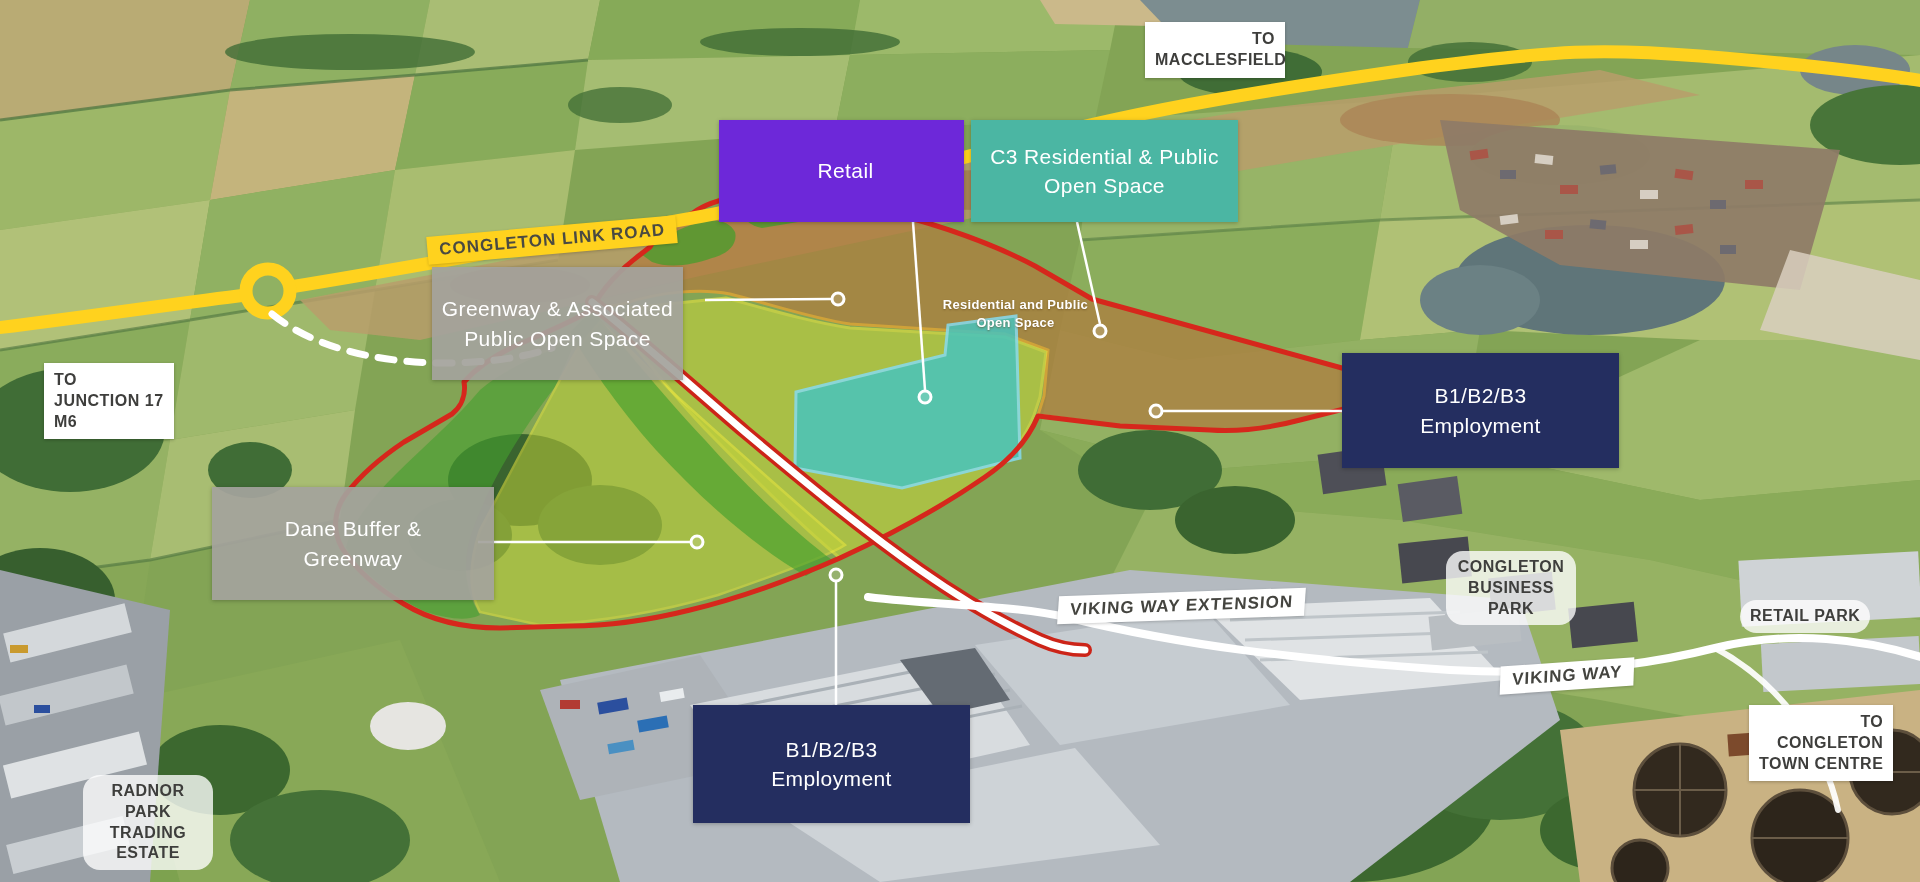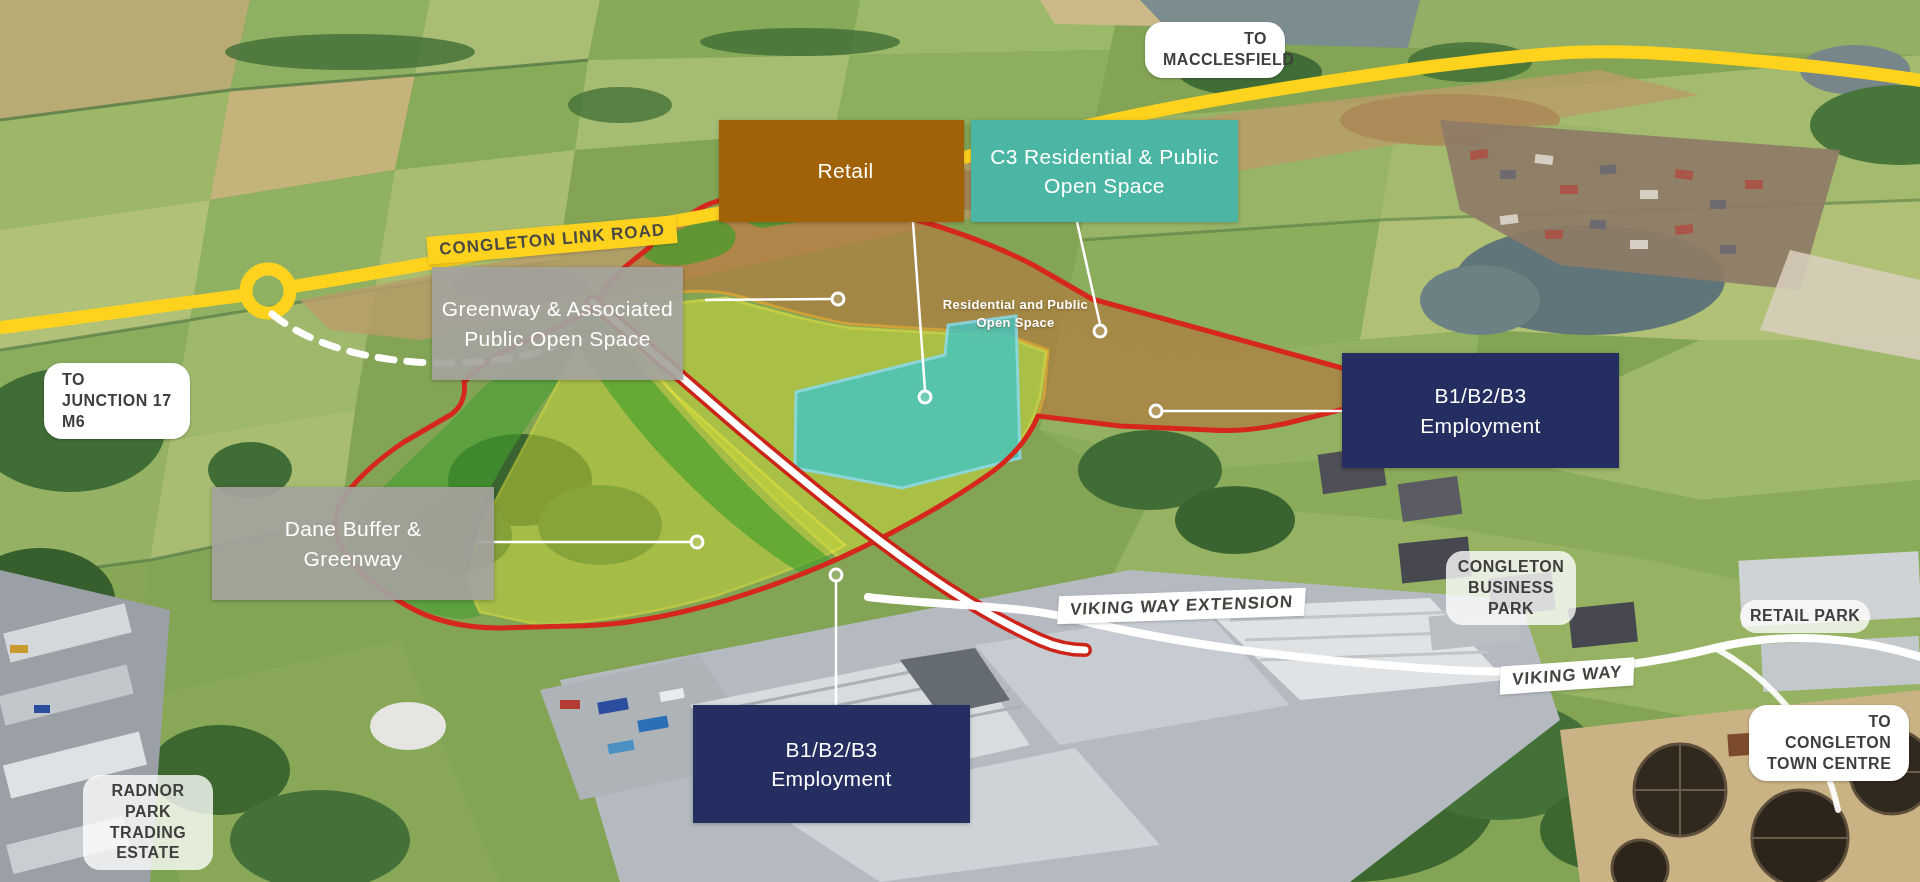--- a/index.html
+++ b/index.html
@@ -4,21 +4,21 @@
 <style>
   html,body{margin:0;padding:0;background:#222;}
   body{font-family:"Liberation Sans", sans-serif;}
   .stage{position:relative;width:1920px;height:882px;overflow:hidden;background:#83a455;}
   .stage svg{position:absolute;left:0;top:0;}
   .lbl{position:absolute;box-sizing:border-box;}
   .zone-box{display:flex;align-items:center;justify-content:center;text-align:center;
     color:#fff;font-size:21px;line-height:1.4;letter-spacing:.4px;font-weight:400;
     box-shadow:0 1px 4px rgba(0,0,0,.25);}
   .dir-label{background:#fff;color:#3e3e3c;font-weight:bold;font-size:16px;line-height:1.3;
-    padding:7px 18px;letter-spacing:.5px;box-shadow:0 1px 3px rgba(0,0,0,.25);border-radius:18px;}
+    padding:7px 10px;letter-spacing:.5px;box-shadow:0 1px 3px rgba(0,0,0,.25);}
   .dir-label div{white-space:nowrap;}
   .place-label{background:rgba(255,255,255,.78);color:#3e3e3c;font-weight:bold;font-size:16px;
     line-height:1.3;padding:6px 10px;text-align:center;letter-spacing:.5px;border-radius:17px;}
   .road-label{background:#fff;color:#44443f;font-weight:bold;font-size:17px;letter-spacing:1px;
     padding:4px 12px;white-space:nowrap;box-shadow:0 1px 3px rgba(0,0,0,.2);}
   .map-note{color:#fff;font-weight:bold;font-size:13px;text-align:center;line-height:1.35;
     text-shadow:0 1px 2px rgba(90,60,20,.55);letter-spacing:.3px;}
   .ta-r{text-align:right;} .ta-l{text-align:left;}
 </style>
 </head>
@@ -226,21 +226,21 @@
         <circle cx="838" cy="299" r="6" stroke-width="3" fill="rgba(255,255,255,.15)"></circle>
     <line x1="1342" y1="411" x2="1163" y2="411"></line>
         <circle cx="1156" cy="411" r="6" stroke-width="3" fill="rgba(255,255,255,.15)"></circle>
     <line x1="478" y1="542" x2="690" y2="542"></line>
         <circle cx="697" cy="542" r="6" stroke-width="3" fill="rgba(255,255,255,.15)"></circle>
     <line x1="836" y1="705" x2="836" y2="582"></line>
         <circle cx="836" cy="575" r="6" stroke-width="3" fill="rgba(255,255,255,.15)"></circle>
   </g>
 </svg>
 
-<div class="lbl zone-box" style="left: 719px; top: 120px; width: 245px; height: 102px; background-color: #a16207; padding-left: 8px;">
+<div class="lbl zone-box" style="left: 719px; top: 120px; width: 245px; height: 102px; background-color: #6d28d9; padding-left: 8px;">
   <span>Retail</span>
 </div>
 
 <div class="lbl zone-box" style="left: 971px; top: 120px; width: 267px; height: 102px; background-color: rgb(75, 182, 163);">
   <span style="max-width:230px;">C3 Residential &amp; Public Open Space</span>
 </div>
 
 <div class="lbl zone-box" style="left: 432px; top: 267px; width: 251px; height: 113px; background-color: rgba(164, 162, 156, 0.93);">
   <span style="max-width:250px;">Greenway &amp; Associated Public Open Space</span>
 </div>

